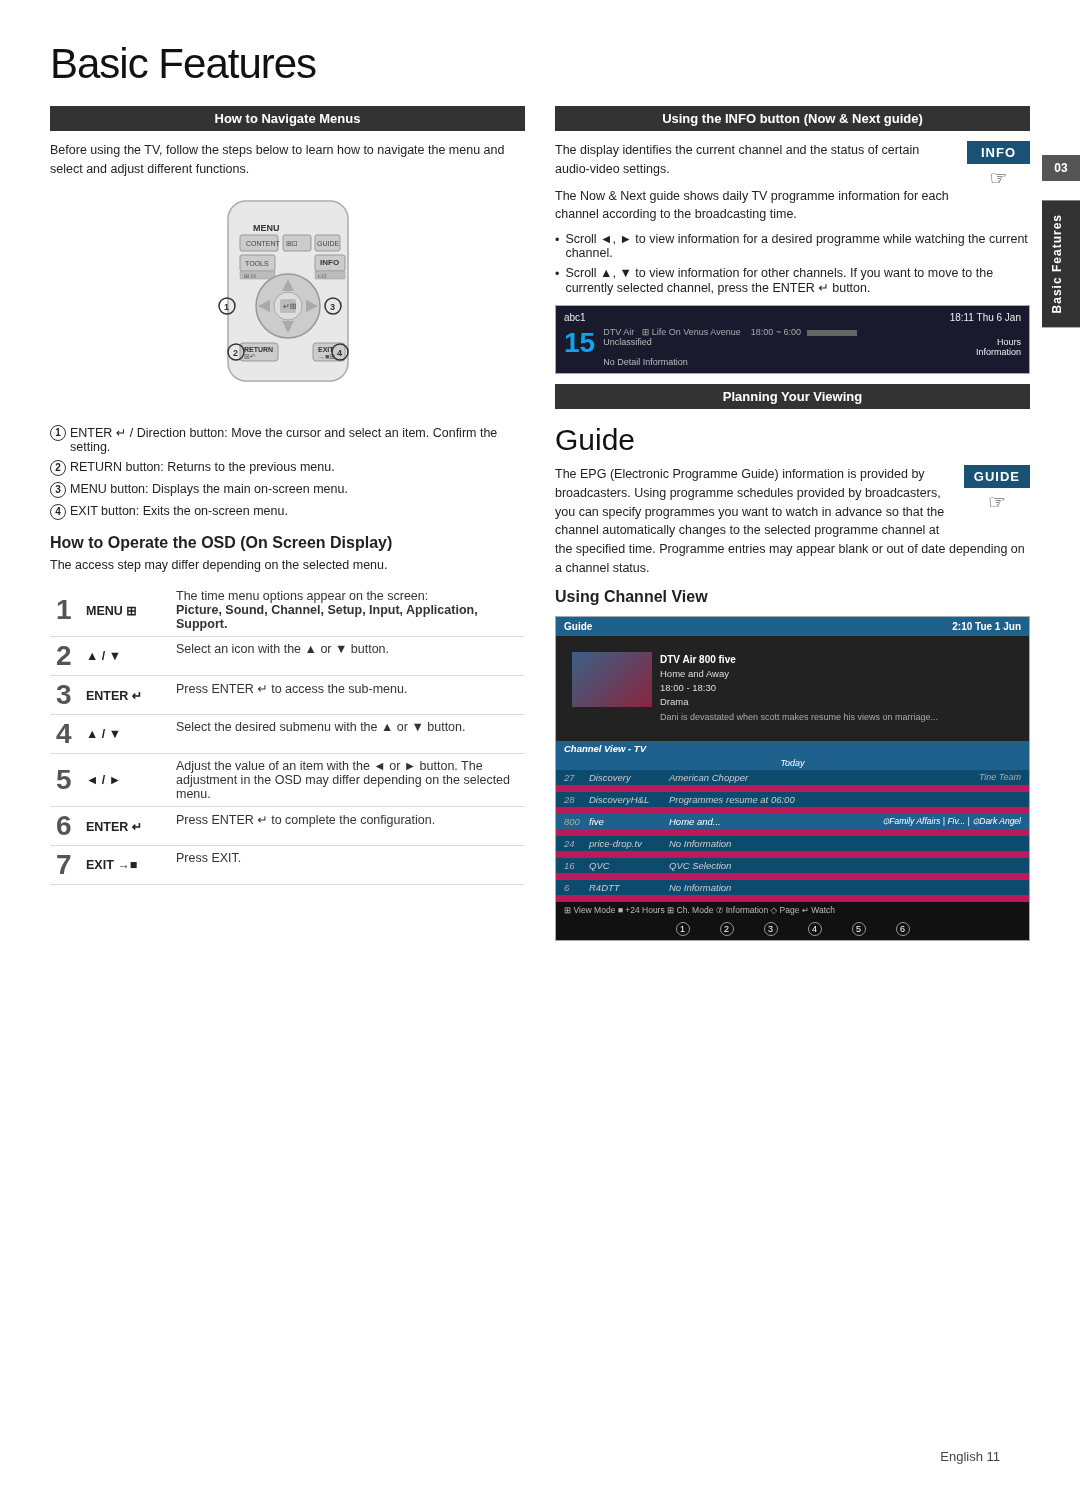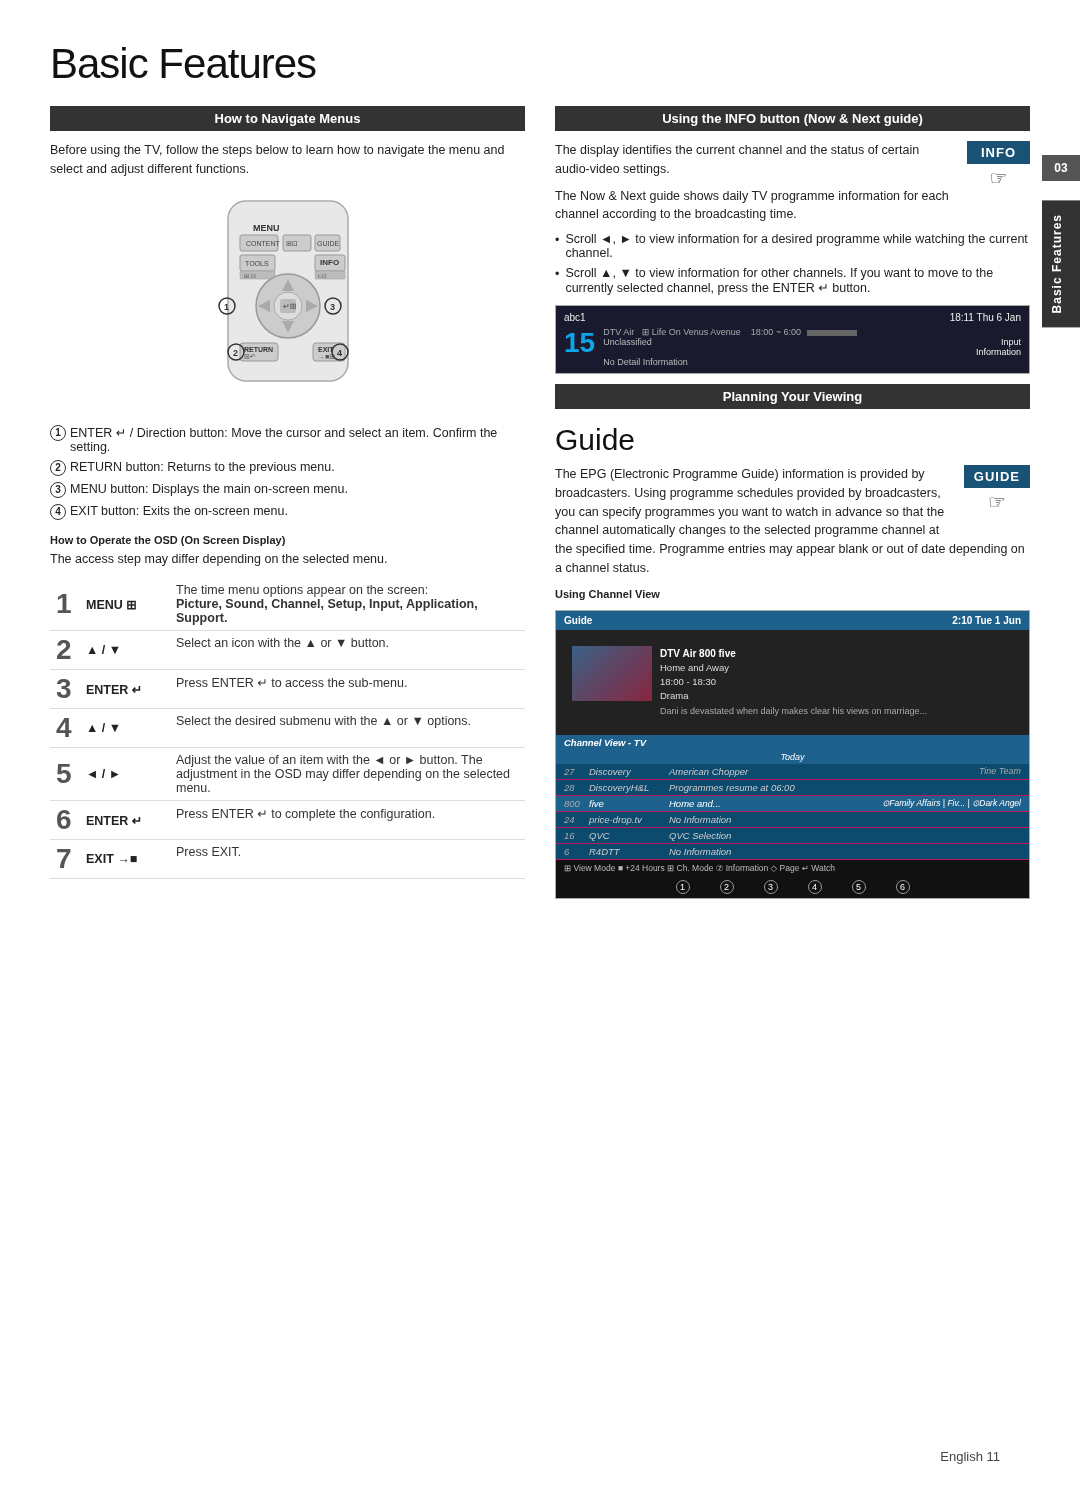--- a/index.html
+++ b/index.html
@@ -218,21 +218,21 @@
     }
     .guide-screen .gs-ch-header {
       background: #1f618d;
       color: #fff;
       padding: 2px 8px;
       font-size: 9.5px;
       font-weight: bold;
     }
     .guide-screen .gs-row {
       display: flex;
-      border-bottom: 1px solid #be185d;
+      border-bottom: 7px solid #be185d;
       padding: 2px 8px;
       font-size: 9.5px;
       color: #ccc;
     }
     .guide-screen .gs-row .ch-n {
       width: 25px;
       color: #aaa;
     }
     .guide-screen .gs-row .ch-name {
       width: 80px;
@@ -317,21 +317,21 @@
     }
 
     p.small-para {
       font-size: 12.5px;
       line-height: 1.5;
       margin-bottom: 8px;
     }
 
     .sub-section-title {
       font-weight: bold;
-      font-size: 11px;
+      font-size: 16px;
       margin: 10px 0 4px 0;
     }
   </style>
 </head>
 <body>
 
 <h1 class="page-title">Basic Features</h1>
 
 <div class="right-sidebar-num">03</div>
 <div class="right-sidebar-label">Basic Features</div>
@@ -443,21 +443,21 @@
           <td class="desc">Select an icon with the ▲ or ▼ button.</td>
         </tr>
         <tr>
           <td class="num">3</td>
           <td class="cmd">ENTER ↵</td>
           <td class="desc">Press ENTER ↵ to access the sub-menu.</td>
         </tr>
         <tr>
           <td class="num">4</td>
           <td class="cmd">▲ / ▼</td>
-          <td class="desc">Select the desired submenu with the ▲ or ▼ options.</td>
+          <td class="desc">Select the desired submenu with the ▲ or ▼ button.</td>
         </tr>
         <tr>
           <td class="num">5</td>
           <td class="cmd">◄ / ►</td>
           <td class="desc">Adjust the value of an item with the ◄ or ► button. The adjustment in the OSD may differ depending on the selected menu.</td>
         </tr>
         <tr>
           <td class="num">6</td>
           <td class="cmd">ENTER ↵</td>
           <td class="desc">Press ENTER ↵ to complete the configuration.</td>
@@ -508,21 +508,21 @@
             &nbsp;
             <span style="font-size:9px;">⊞</span>
             <span>Life On Venus Avenue</span>
             &nbsp;&nbsp;
             <span>18:00 ~ 6:00</span>
             <span style="display:inline-block; width:50px; height:6px; background:#666; vertical-align:middle; margin-left:4px;"></span>
           </div>
           <div style="font-size:9px; color:#bbb; display:flex; justify-content:space-between;">
             <span>Unclassified</span>
             <div style="display:flex;flex-direction:column;align-items:flex-end;font-size:9px;color:#eee;">
-              <span>Input</span>
+              <span>Hours</span>
               <span>Information</span>
             </div>
           </div>
           <div style="font-size:9px;color:#bbb;">No Detail Information</div>
         </div>
       </div>
     </div>
 
     <div class="section-header">Planning Your Viewing</div>
 
@@ -542,21 +542,21 @@
         <span>Guide</span>
         <span>2:10 Tue 1 Jun</span>
       </div>
       <div class="gs-featured">
         <div class="gs-thumb" style="background:linear-gradient(135deg,#3a6186,#89253e);"></div>
         <div class="gs-feat-info">
           <div class="prog-title">DTV Air 800 five</div>
           <div>Home and Away</div>
           <div>18:00 - 18:30</div>
           <div>Drama</div>
-          <div style="color:#aaa;font-size:9px;margin-top:2px;">Dani is devastated when daily makes clear his views on marriage...</div>
+          <div style="color:#aaa;font-size:9px;margin-top:2px;">Dani is devastated when scott makes resume his views on marriage...</div>
         </div>
       </div>
       <div class="gs-channels">
         <div class="gs-ch-header">Channel View - TV</div>
         <div style="background:#1f618d;color:#fff;padding:2px 8px;font-size:9px;text-align:center;">Today</div>
         <div class="gs-row">
           <span class="ch-n">27</span>
           <span class="ch-name">Discovery</span>
           <span class="prog-name">American Chopper</span>
           <span style="font-size:9px;color:#aaa;">Tine Team</span>

